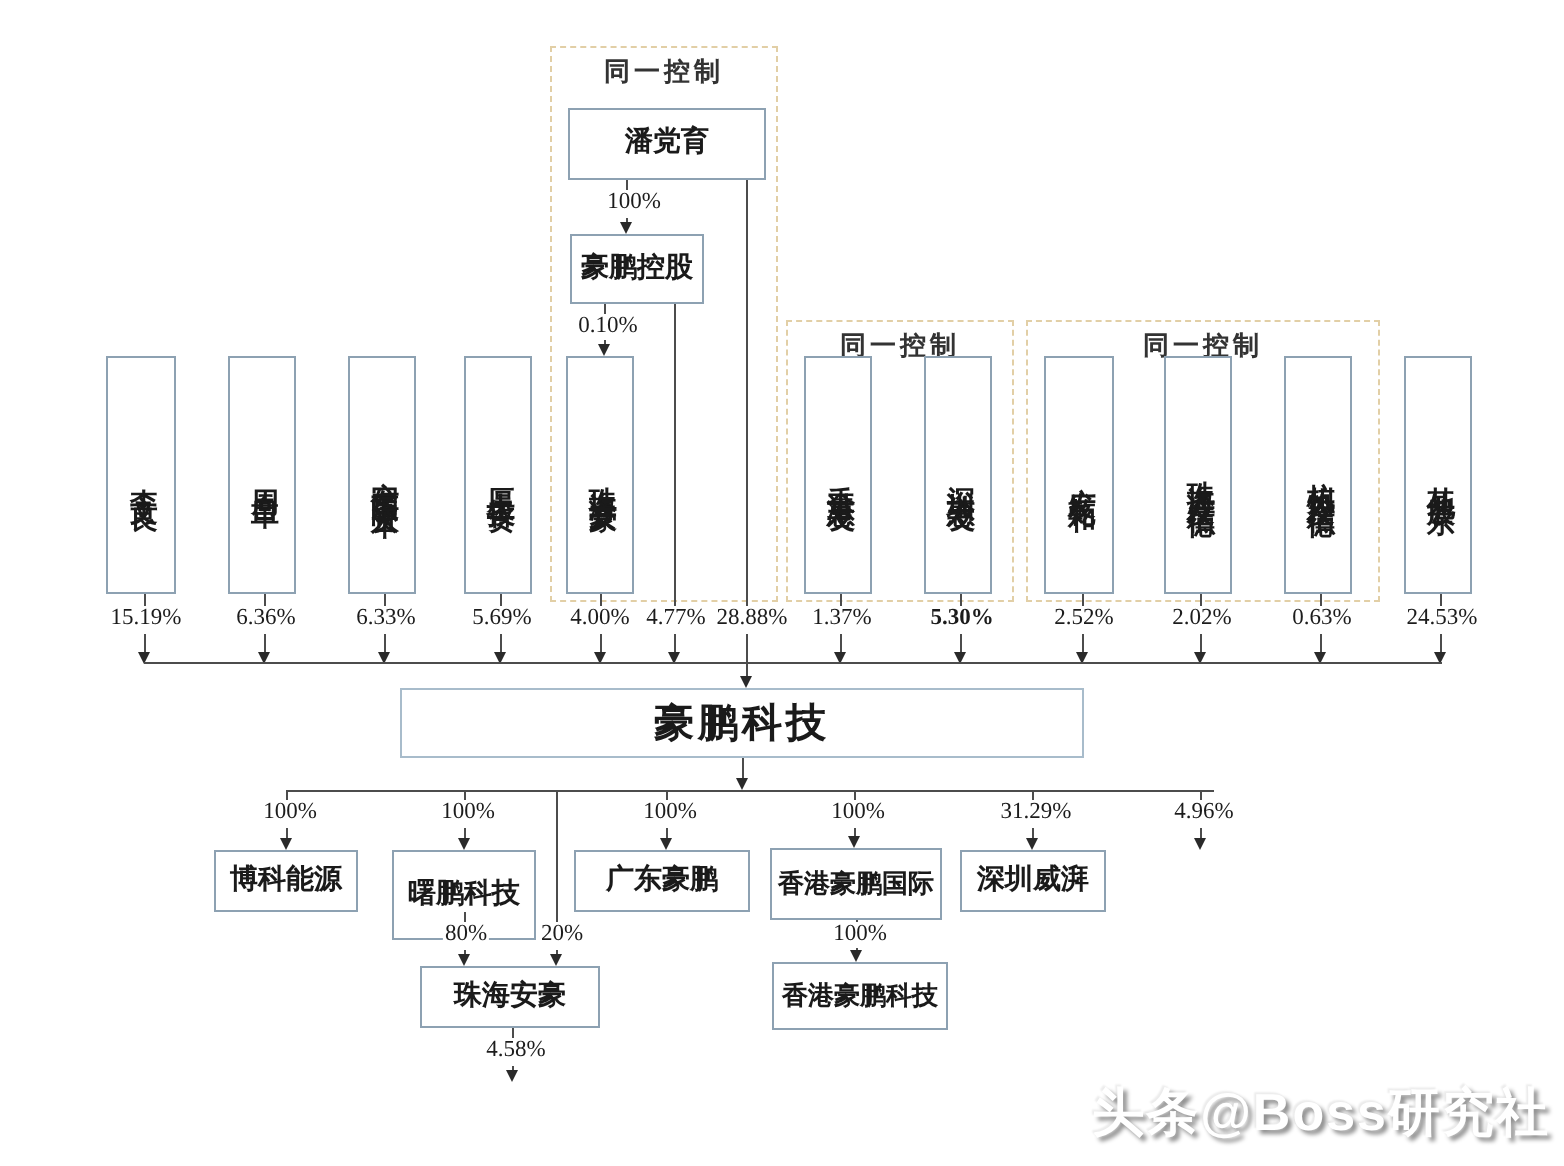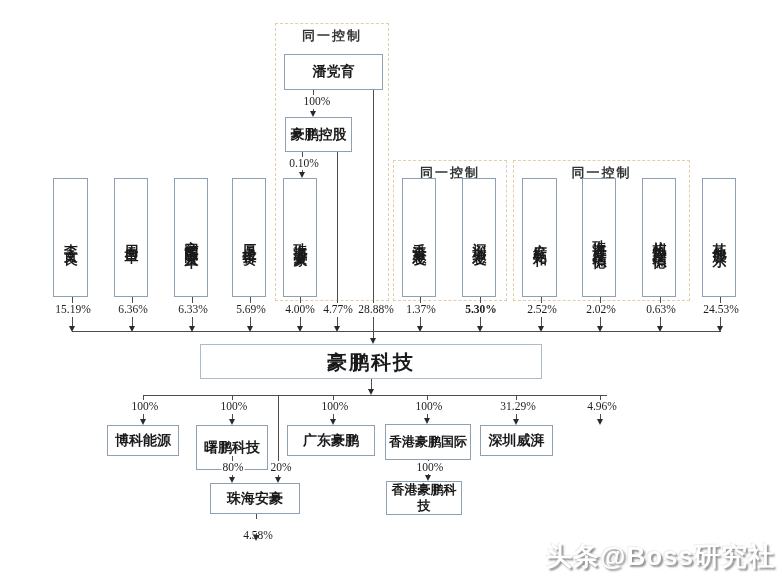--- a/index.html
+++ b/index.html
@@ -200,27 +200,27 @@
   <div class="arr" style="left:232px;top:477px;"></div>
   <div class="vline" style="left:278px;top:395px;height:66px;"></div>
   <div class="pct" style="left:281px;top:461px;">20%</div>
   <div class="vline" style="left:278px;top:475px;height:2px;"></div>
   <div class="arr" style="left:278px;top:477px;"></div>
   <div class="node" style="left:210px;top:483px;width:90px;height:31px;">
       <span>珠海安豪</span>
     </div>
 
   <div class="vline" style="left:256px;top:514px;height:5px;"></div>
-  <div class="pct" style="left:258px;top:519px;margin-top:10px;">4.58%</div>
+  <div class="pct" style="left:258px;top:519px;">4.58%</div>
   <div class="vline" style="left:256px;top:533px;height:2px;"></div>
   <div class="arr" style="left:256px;top:535px;"></div>
 
   <div class="vline" style="left:428px;top:460px;height:2px;"></div>
   <div class="pct" style="left:430px;top:461px;">100%</div>
   <div class="vline" style="left:428px;top:474px;height:2px;"></div>
   <div class="arr" style="left:428px;top:475px;"></div>
-  <div class="node small2" style="left:386px;top:481px;width:76px;height:34px;text-align:center;">
+  <div class="node small2" style="left:386px;top:481px;width:88px;height:34px;text-align:center;">
       <span>香港豪鹏科技</span>
     </div>
 
   <div class="watermark">头条@Boss研究社</div>
 
 </div>
 
 </body></html>

